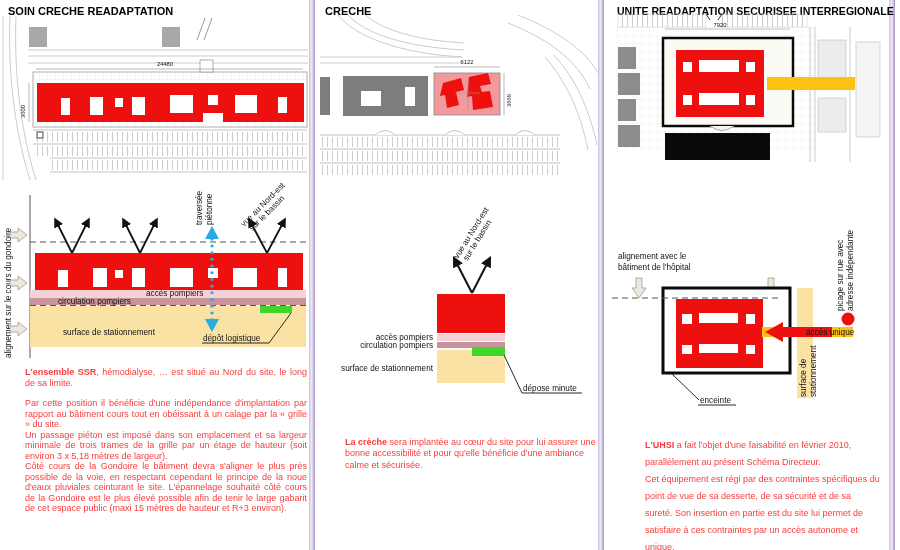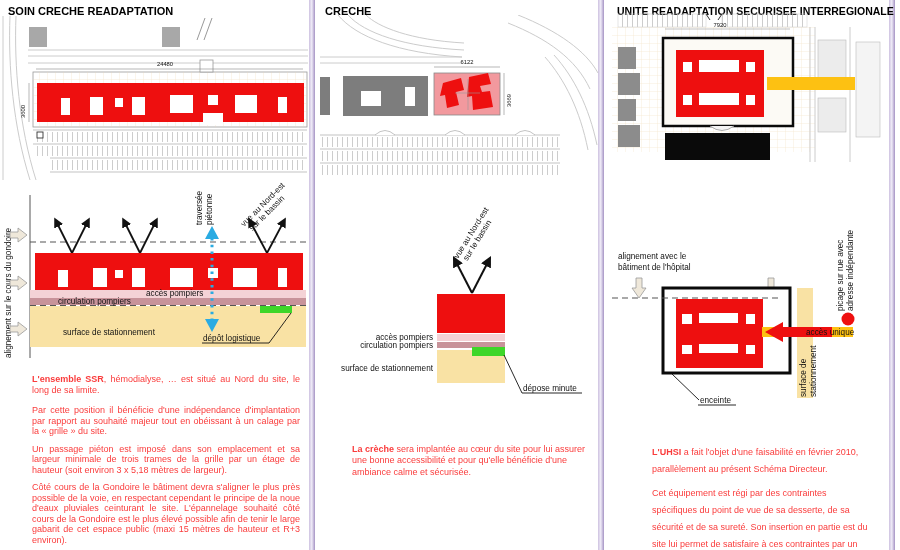--- a/index.html
+++ b/index.html
@@ -3,21 +3,21 @@
 <meta charset="utf-8">
 <style>
   html,body{margin:0;padding:0;}
   body{width:900px;height:550px;position:relative;overflow:hidden;background:#fff;
        font-family:"Liberation Sans",sans-serif;}
   .abs{position:absolute;}
   .sep{position:absolute;top:0;height:550px;width:6px;
        background:linear-gradient(90deg,#cdc1e0 0%,#efebf7 45%,#a593c4 100%);}
   .panel-title{position:absolute;top:5px;font-weight:bold;font-size:11px;color:#000;white-space:nowrap;}
   .body-text{position:absolute;font-size:9px;line-height:10.5px;color:#fa3c3c;}
-  .body-text p{margin:7px;}
+  .body-text p{margin:0;}
   .body-text p.gap{margin-bottom:10px;}
   .jus{text-align:justify;}
   .b{font-weight:bold;}
   svg{position:absolute;display:block;}
   svg text{font-family:"Liberation Sans",sans-serif;fill:#111;}
 </style>
 </head>
 <body>
 
 <svg width="0" height="0" style="position:absolute">
@@ -137,21 +137,21 @@
   </g>
   <text x="146" y="116" font-size="8.2">accès pompiers</text>
   <text x="58" y="124" font-size="8.2">circulation pompiers</text>
   <text x="63" y="155" font-size="8.2">surface de stationnement</text>
   <text x="203" y="161" font-size="8.2">dépôt logistique</text>
   <path d="M202,163 H269 L291,133" stroke="#111" stroke-width="0.9" fill="none"></path>
 </svg>
 
 <div class="body-text jus" style="left:25px;top:367px;width:282px">
   <p class="gap"><span class="b">L'ensemble SSR</span><span>, hémodialyse, … est situé au Nord du site, le long de sa limite.</span></p>
-  <p>Par cette position il bénéficie d'une indépendance d'implantation par rapport au souhaité majeur tout en obéissant à un calage par la « grille » du site.</p>
+  <p>Par cette position il bénéficie d'une indépendance d'implantation par rapport au bâtiment cours tout en obéissant à un calage par la « grille » du site.</p>
   <p>Un passage piéton est imposé dans son emplacement et sa largeur minimale de trois trames de la grille par un étage de hauteur (soit environ 3 x 5,18 mètres de largeur).</p>
   <p>Côté cours de la Gondoire le bâtiment devra s'aligner le plus près possible de la voie, en respectant cependant le principe de la noue d'eaux pluviales ceinturant le site. L'épannelage souhaité côté cours de la Gondoire est le plus élevé possible afin de tenir le large gabarit de cet espace public (maxi 15 mètres de hauteur et R+3 environ).</p>
 </div>
 
 <svg class="abs" style="left:320px;top:15px" width="280" height="165" viewBox="0 0 280 165">
   <g stroke="#ccc" fill="none" stroke-width="1">
     <path d="M28,0 C44,18 84,32 144,35"></path>
     <path d="M18,0 C36,22 78,38 142,42"></path>
     <path d="M46,0 C58,12 90,25 144,28"></path>
     <path d="M188,8 C228,24 256,44 270,74"></path>

